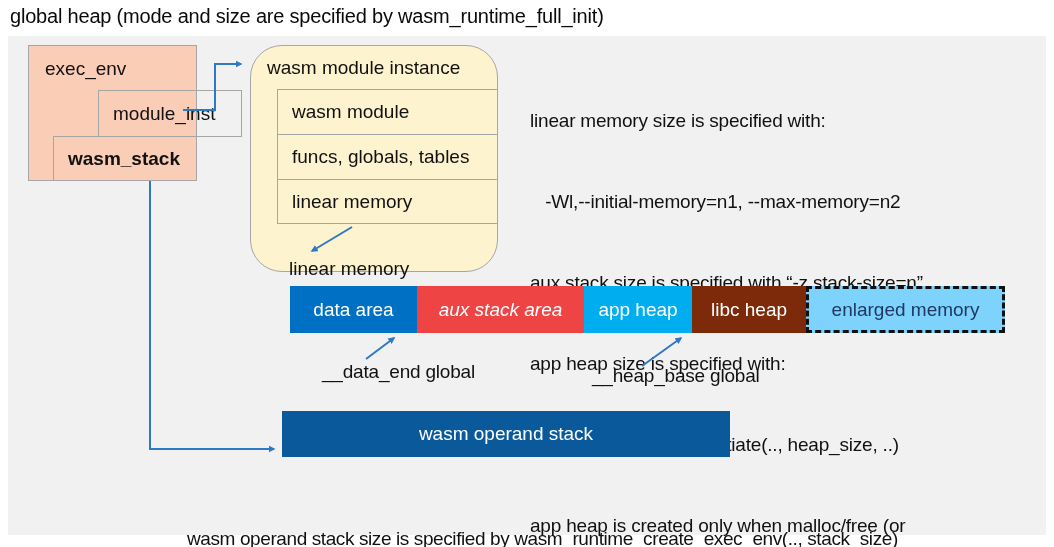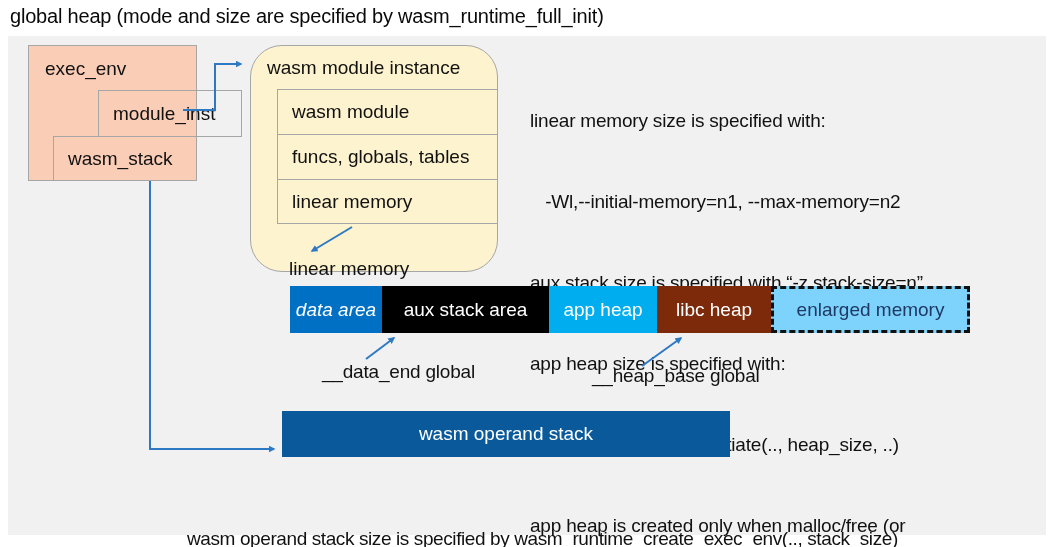--- a/index.html
+++ b/index.html
@@ -11,36 +11,36 @@
   .panel { position:absolute; left:8px; top:36px; width:1038px; height:499px; background:#f1f1f2; }
 
   
   .nest-box { position:absolute; border:1px solid #a6a6a6; box-sizing:border-box; font-size:19px; }
   .nest-title { display:flex; align-items:center; padding-left:16px; box-sizing:border-box; }
   .nest-cell { position:absolute; border:1px solid #a6a6a6; box-sizing:border-box; display:flex; align-items:center; padding-left:14px; }
 
   #exec-box { left:28px; top:45px; width:169px; height:136px; }
   #exec-box .nest-title { height:45px; }
   #exec-cell-0 { left:24px; top:44px; width:144px; height:47px;margin-left:45px; }
-  #exec-cell-1 { left:24px; top:90px; width:144px; height:45px; }
+  #exec-cell-1 { left:24px; top:90px; width:144px; height:45px;font-weight:bold; }
 
   #mod-box { left:250px; top:45px; width:248px; height:227px;border-radius:32px; }
   #mod-box .nest-title { height:44px; }
   #mod-cell-0 { left:26px; top:43px; width:221px; height:46px; }
   #mod-cell-1 { left:26px; top:88px; width:221px; height:46px; }
   #mod-cell-2 { left:26px; top:133px; width:221px; height:45px; }
 
   .notes { position:absolute; left:530px; top:53px; font-size:19px; line-height:27px; white-space:pre; letter-spacing:-0.2px; }
 
   .lm-label { position:absolute; left:289px; top:258px; font-size:19px; }
 
   .membar { position:absolute; left:290px; top:286px; height:47px; display:flex; }
   .seg { height:47px; display:flex; align-items:center; justify-content:center;
          color:#ffffff; font-size:19px; box-sizing:border-box; white-space:nowrap; }
-  .seg-0 { width:92px;font-style:italic; } .seg-1 { width:167px; } .seg-2 { width:108px; } .seg-3 { width:114px; }
+  .seg-0 { width:127px; } .seg-1 { width:167px; } .seg-2 { width:108px; } .seg-3 { width:114px; }
   .seg-4 { width:199px; background:#7dd3fc; border:3px dashed #111111; }
 
   .ann { position:absolute; font-size:19px; letter-spacing:-0.2px; white-space:nowrap; }
   #ann-data-end  { left:322px; top:361px; }
   #ann-heap-base { left:592px; top:365px; }
   #ann-exported  { left:300px; top:388px; }
 
   .opbar { position:absolute; left:282px; top:411px; width:448px; height:46px;
            display:flex; align-items:center; justify-content:center;
            color:#ffffff; font-size:19px; }
@@ -79,21 +79,21 @@
     <div>app heap size is specified with:</div>
     <div>   wasm_runtime_instantiate(.., heap_size, ..)</div>
     <div>app heap is created only when malloc/free (or</div>
     
   </div>
 
   <div class="lm-label">linear memory</div>
 
   <div class="membar">
     <div class="seg seg-0" style="background-color: rgb(0, 112, 197);">data area</div>
-    <div class="seg seg-1" style="background-color: #000000;">aux stack area</div>
+    <div class="seg seg-1" style="background-color: #ef4444; font-style: italic;">aux stack area</div>
     <div class="seg seg-2" style="background-color: rgb(0, 174, 239);">app heap</div>
     <div class="seg seg-3" style="background-color: rgb(125, 42, 11);">libc heap</div>
     <div class="seg seg-4" style="color: rgb(31, 56, 100);">enlarged memory</div>
   </div>
 
   <div class="ann" id="ann-data-end">__data_end global</div>
   <div class="ann" id="ann-heap-base">__heap_base global</div>
 
   <div class="opbar" style="background-color: rgb(10, 90, 155);">wasm operand stack</div>
 

